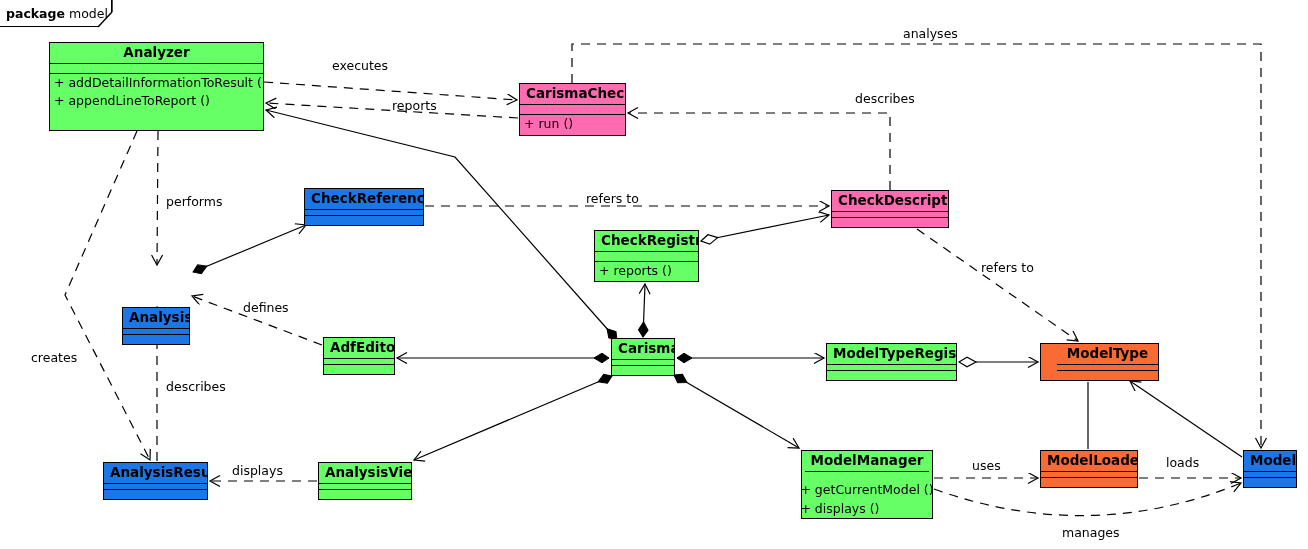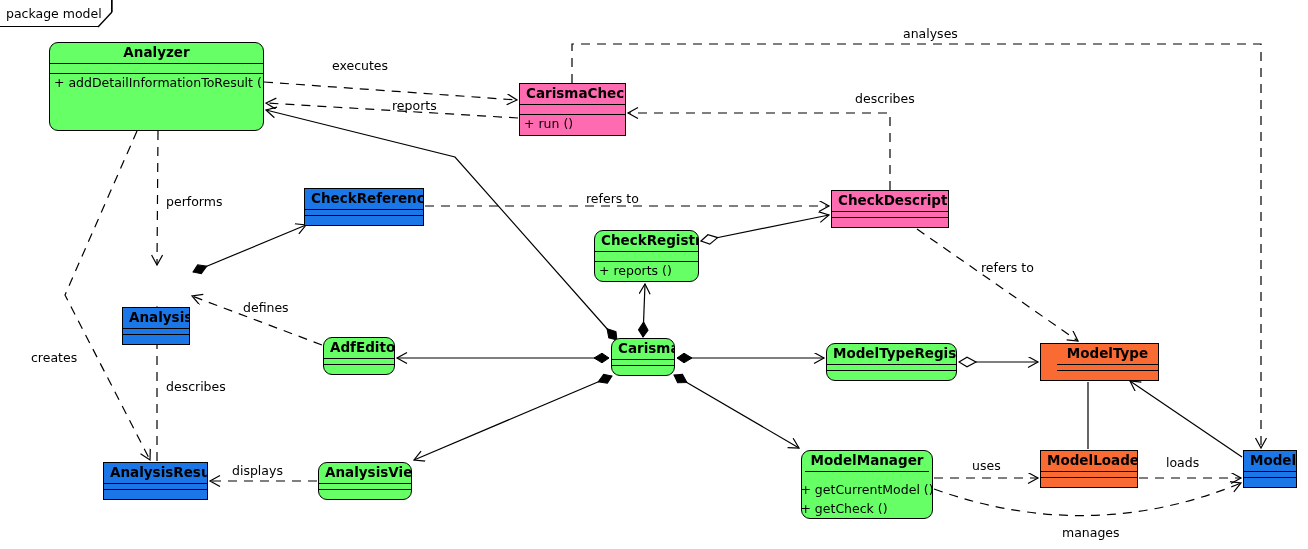--- a/index.html
+++ b/index.html
@@ -48,21 +48,21 @@
     border: 1.4px solid #000000;
     border-top: none;
     border-left: none;
     background: #ffffff;
     display: flex;
     align-items: center;
     padding-left: 6px;
     font-size: 12.5px;
     color: #000000;
   }
-  .pkg-kw { font-weight: normal; }
+  .pkg-kw { font-weight: bold; }
   .pkg-nm { font-weight: normal; margin-left: 4px; }
 
   .uml-box {
     position: absolute;
     box-sizing: border-box;
     border: 1.4px solid #000000;
     display: flex;
     flex-direction: column;
     overflow: hidden;
   }
@@ -87,21 +87,21 @@
     justify-content: flex-start;
   }
   .uml-ops .op {
     font-size: 12.5px;
     color: #000000;
     line-height: 1.0;
     padding: 3px 4px 3px 4px;
     white-space: nowrap;
   }
   .uml-ops.empty { min-height: 9px; }
-  .c-green { background: #66ff66; border-radius: 9px; }
+  .c-green { background: #66ff66; }
   .c-blue  { background: #1b77e8; }
   .c-pink  { background: #ff6bb0; }
   .c-orange{ background: #fa6a33; }
 </style>
 </head>
 <body>
 
 <div id="stage">
 
   <svg class="layer" viewBox="0 0 1308 549">
@@ -245,20 +245,21 @@
     <path d="M98,27 L112,12" stroke="#000" stroke-width="1.4" fill="none"></path>
     <path d="M112,12 L112,0" stroke="#000" stroke-width="1.4" fill="none"></path>
   </svg>
 
   <div id="boxes">
       <div class="uml-box c-green" style="left: 49px; top: 42px; width: 215px; height: 89px;">
         <div class="uml-name">Analyzer</div>
         <div class="uml-attrs"></div>
         <div class="uml-ops">
           <div class="op">+ addDetailInformationToResult ()</div>
+          <div class="op">+ appendLineToReport ()</div>
         </div>
       </div>
       <div class="uml-box c-pink" style="left: 519px; top: 83px; width: 107px; height: 53px;">
         <div class="uml-name">CarismaCheck</div>
         <div class="uml-attrs"></div>
         <div class="uml-ops">
           <div class="op">+ run ()</div>
         </div>
       </div>
       <div class="uml-box c-blue" style="left: 304px; top: 188px; width: 120px; height: 38px;">
@@ -311,21 +312,21 @@
       <div class="uml-box c-green" style="left: 318px; top: 462px; width: 94px; height: 38px;">
         <div class="uml-name">AnalysisView</div>
         <div class="uml-attrs"></div>
         <div class="uml-ops empty"></div>
       </div>
       <div class="uml-box c-green" style="left: 801px; top: 450px; width: 132px; height: 69px; align-items: center;">
         <div class="uml-name">ModelManager</div>
         <div class="uml-attrs"></div>
         <div class="uml-ops">
           <div class="op">+ getCurrentModel ()</div>
-          <div class="op">+ getCheck ()</div>
+          <div class="op">+ displays ()</div>
         </div>
       </div>
       <div class="uml-box c-orange" style="left: 1040px; top: 450px; width: 98px; height: 38px;">
         <div class="uml-name">ModelLoader</div>
         <div class="uml-attrs"></div>
         <div class="uml-ops empty"></div>
       </div>
       <div class="uml-box c-blue" style="left: 1243px; top: 450px; width: 54px; height: 38px;">
         <div class="uml-name">Model</div>
         <div class="uml-attrs"></div>

